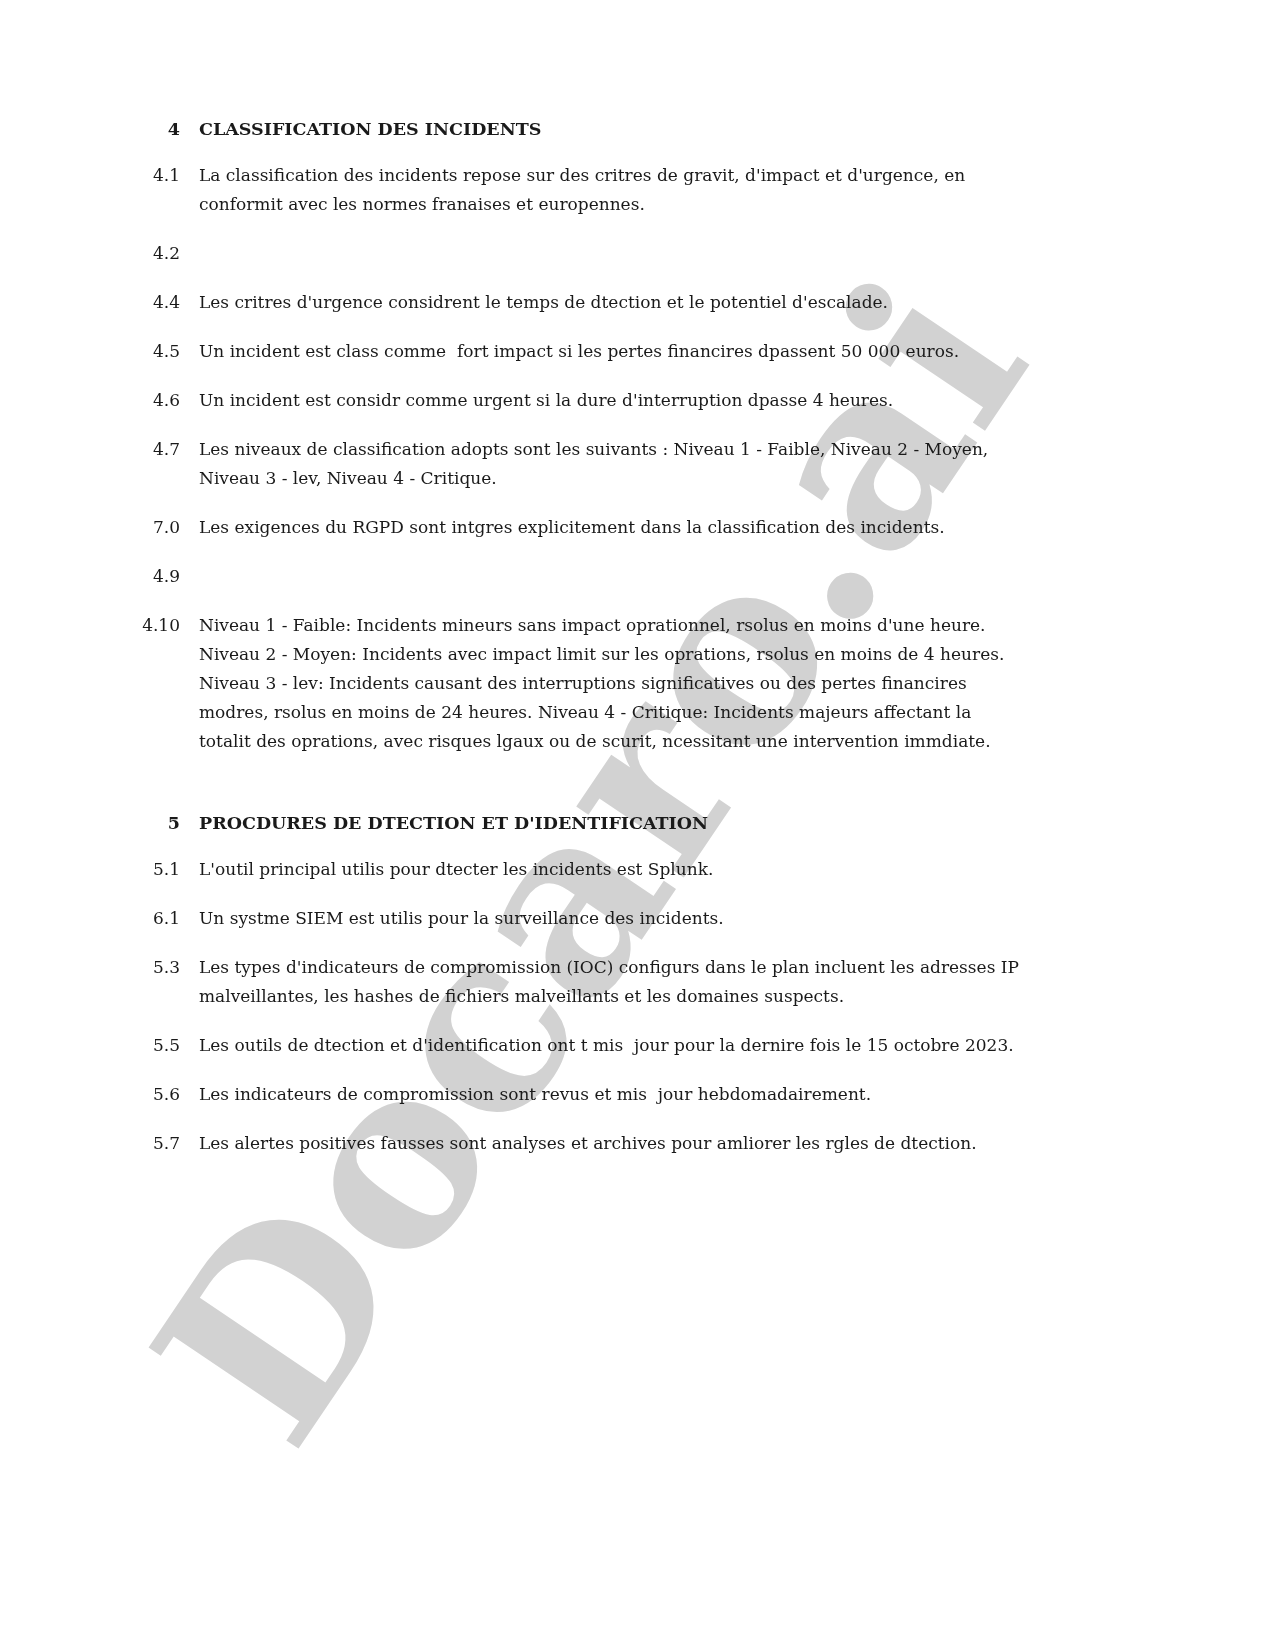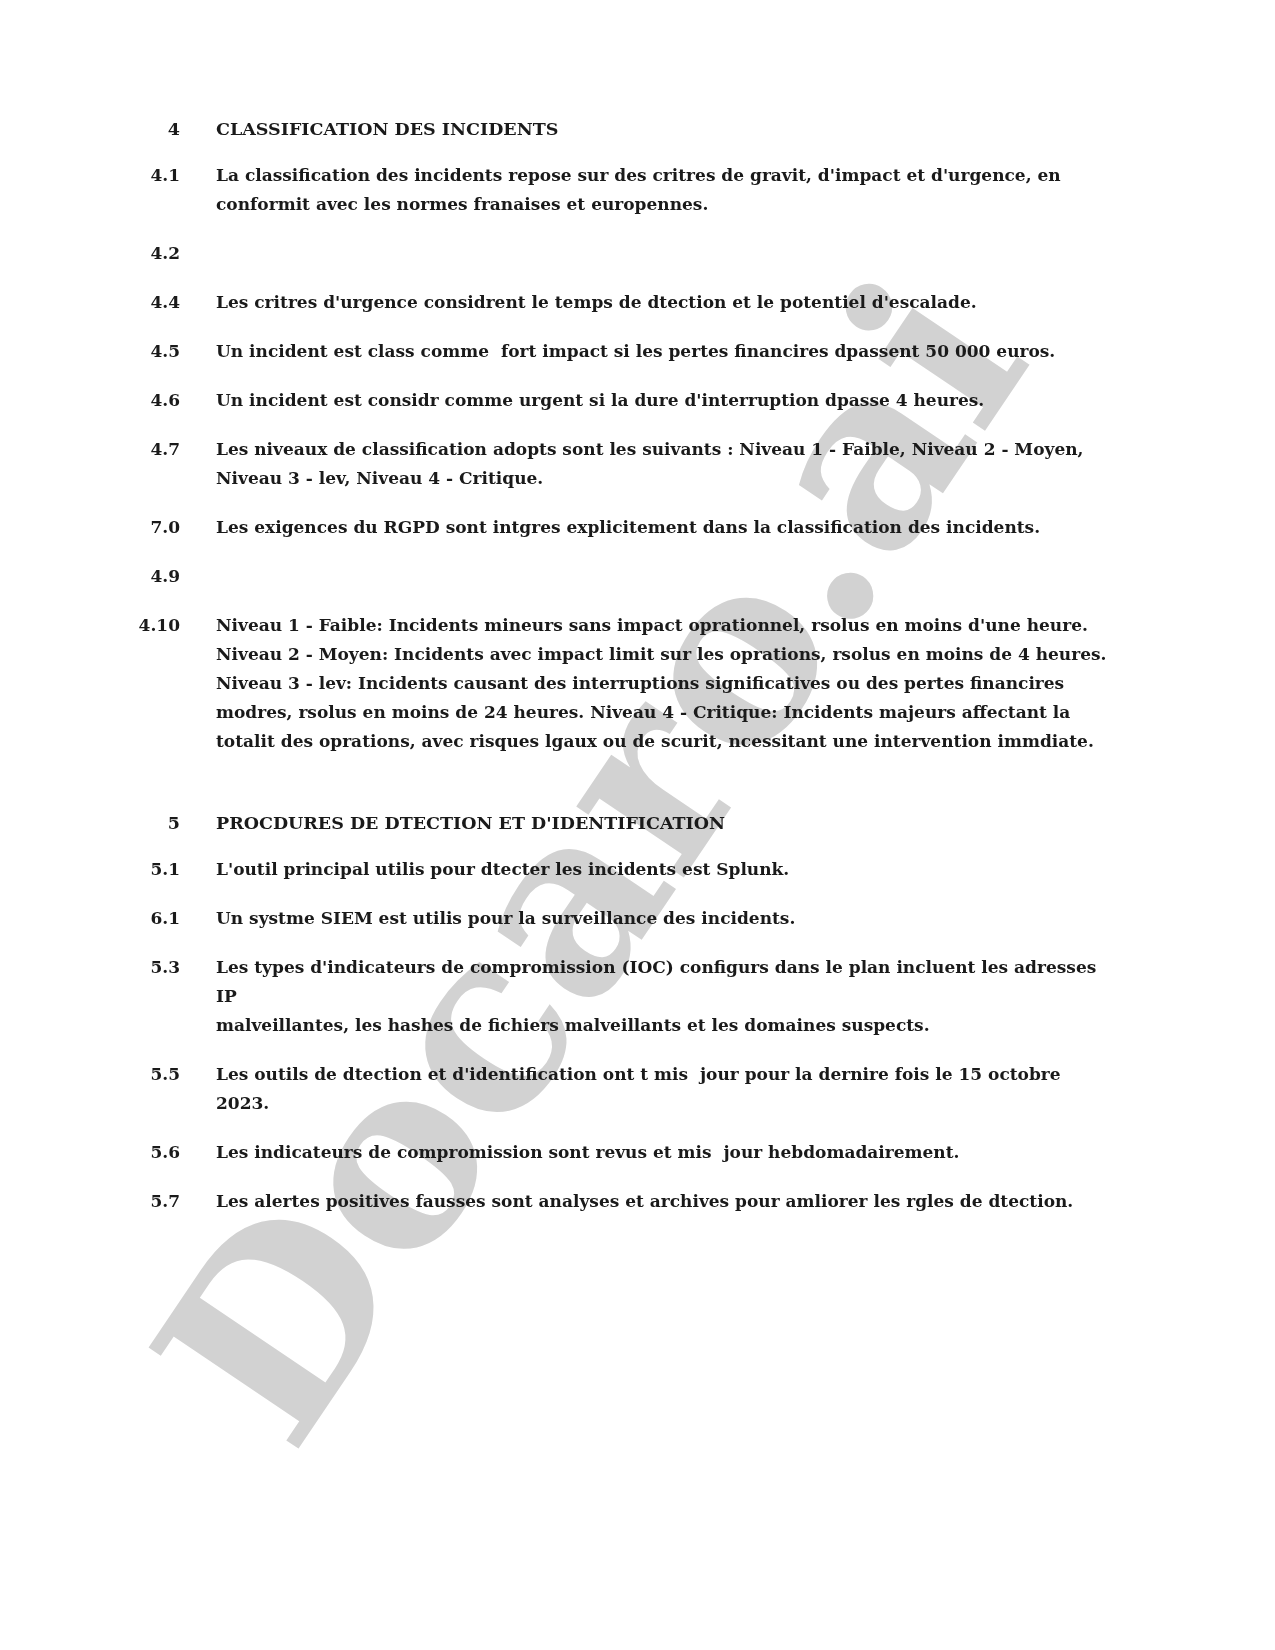--- a/index.html
+++ b/index.html
@@ -39,38 +39,37 @@
     align-items: flex-start;
   }
   .num {
     width: 42px;
     flex-shrink: 0;
     text-align: right;
     font-size: 17px;
     line-height: 29px;
   }
   .txt {
-    margin-left: 36px;
+    margin-left: 19px;
     font-size: 17px;
     line-height: 29px;
     white-space: pre-wrap;
     max-width: 915px;
   }
   .section-heading {
     font-weight: 700;
     margin-bottom: 17px;
   }
   .section-heading .num,
   .section-heading .txt {
     font-size: 17.5px;
     white-space: nowrap;
   }
   .item {
     margin-bottom: 20px;
-    font-weight: bold;
   }
   .section + .section .section-heading {
     margin-top: 53px;
   }
 </style>
 </head>
 <body>
 
 <div class="page">
 

